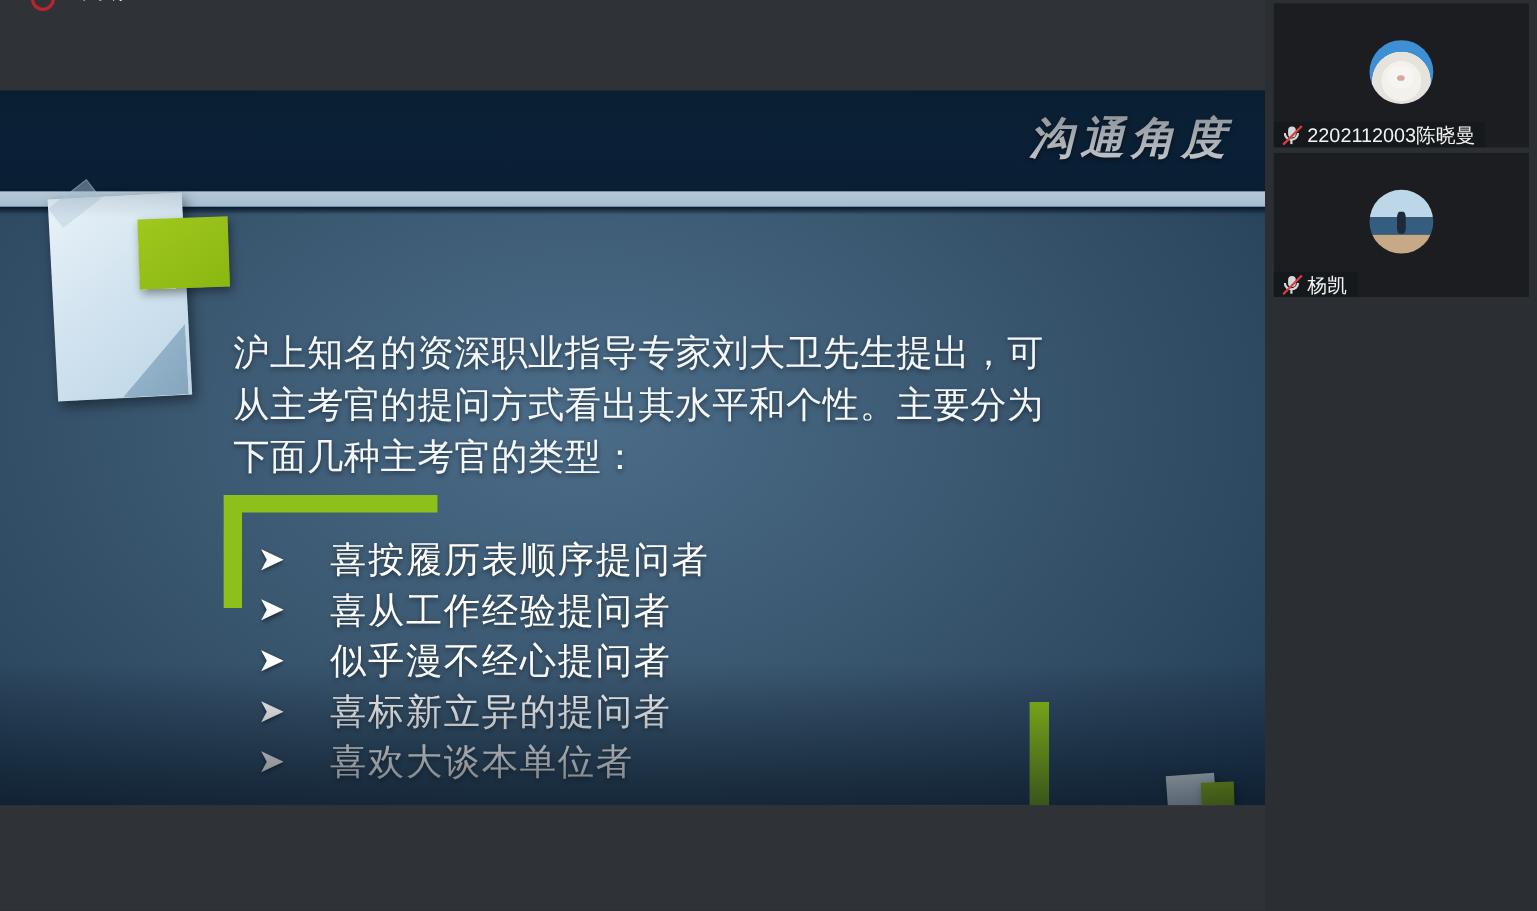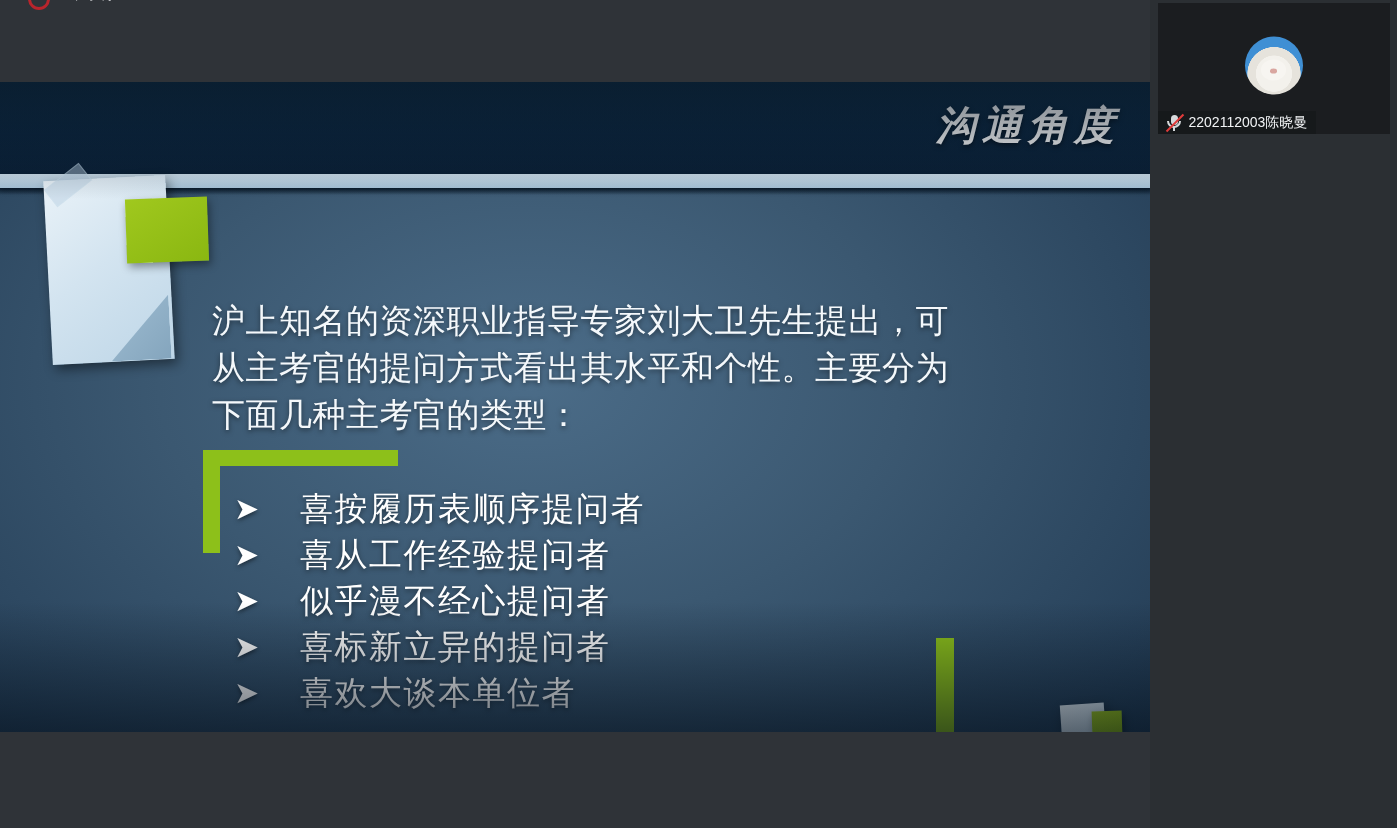--- a/index.html
+++ b/index.html
@@ -186,21 +186,21 @@
              width:44px; height:50px; background:#d9a77f; border-radius:46%; }
   .pv-glasses { position:absolute; left:50%; top:84px; transform:translateX(-50%);
                 width:42px; height:10px; border-top:2px solid #33302e; }
 
   
   .pname {
     position:absolute; left:0; bottom:0;
     display:flex; align-items:center; gap:5px;
     height:23px; padding:0 9px 0 0;
     background:rgba(22,24,27,.86);
-    color:#f1f3f5; font-size:14px; white-space:nowrap;
+    color:#f1f3f5; font-size:18px; white-space:nowrap;
   }
   .host-badge {
     width:23px; height:23px; background:#e8761f;
     display:flex; align-items:center; justify-content:center;
   }
   .host-glyph { position:relative; width:13px; height:13px; }
   .host-glyph::before { content:""; position:absolute; left:3.5px; top:0; width:6px; height:6px; background:#fff; border-radius:50%; }
   .host-glyph::after  { content:""; position:absolute; left:0; bottom:0; width:13px; height:7px; background:#fff; border-radius:7px 7px 0 0; }
 
   .mic { position:relative; width:19px; height:19px; margin-left:7px; flex:0 0 19px; }
@@ -289,16 +289,28 @@
             <span class="mic-stem"></span>
             <span class="mic-slash"></span>
         </span>
         <span>2202112003陈晓曼</span>
       </div>
     </div>
 
 
 
 
+    <div class="ptile">
+      <div class="avatar av-sea"></div>
+      <div class="pname">
+        <span class="mic">
+          <span class="mic-body"></span>
+            <span class="mic-arc"></span>
+            <span class="mic-stem"></span>
+            <span class="mic-slash"></span>
+        </span>
+        <span>杨凯</span>
+      </div>
+    </div>
 
 
   </div>
 </div>
 
 </body></html>

